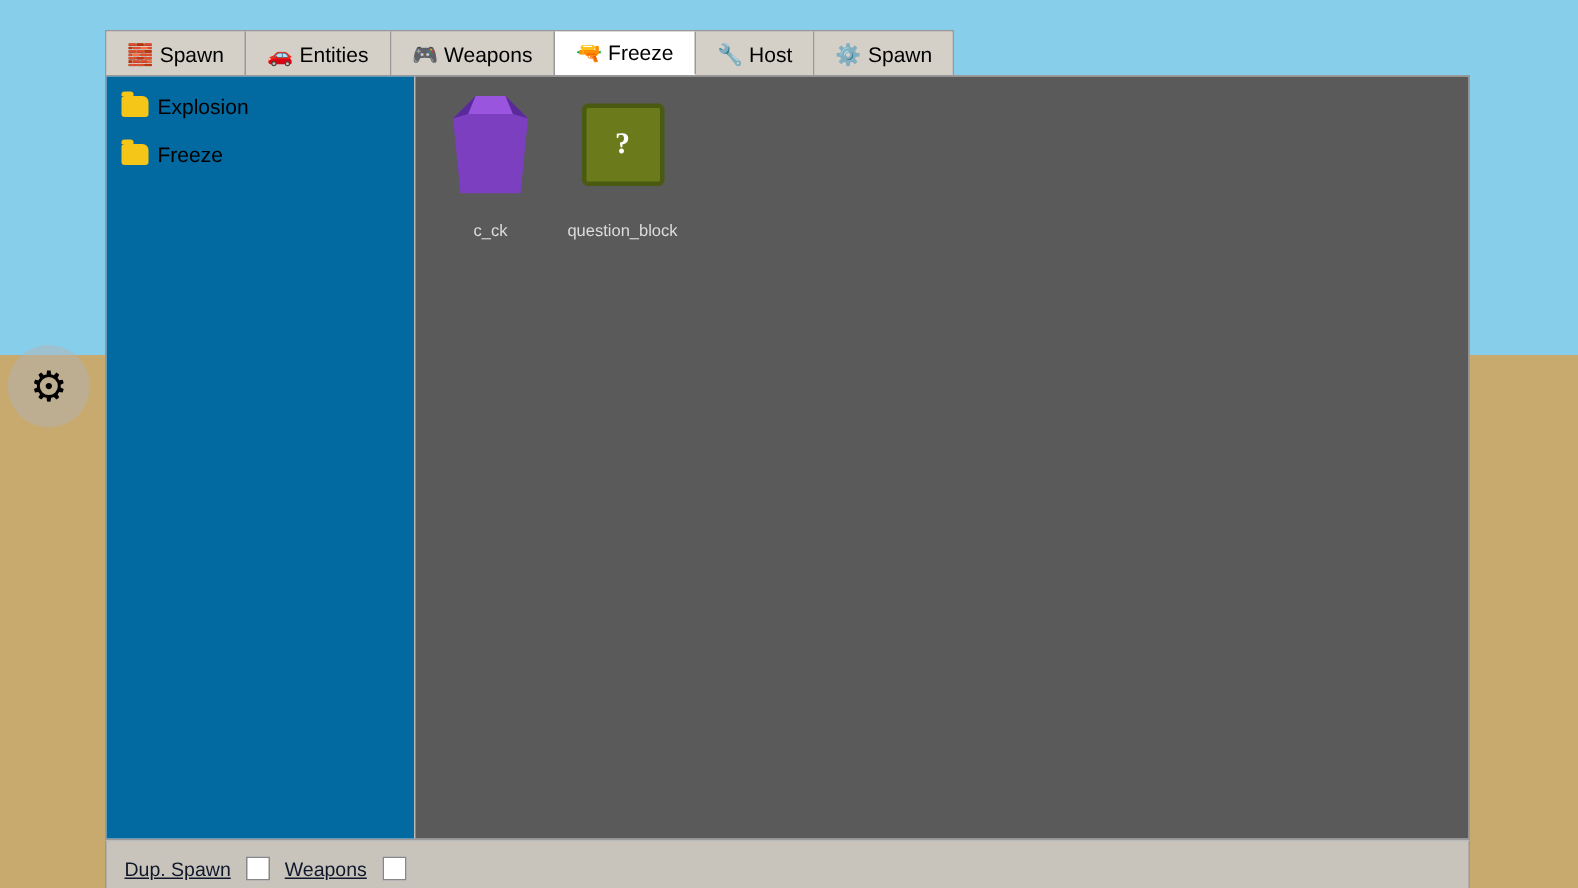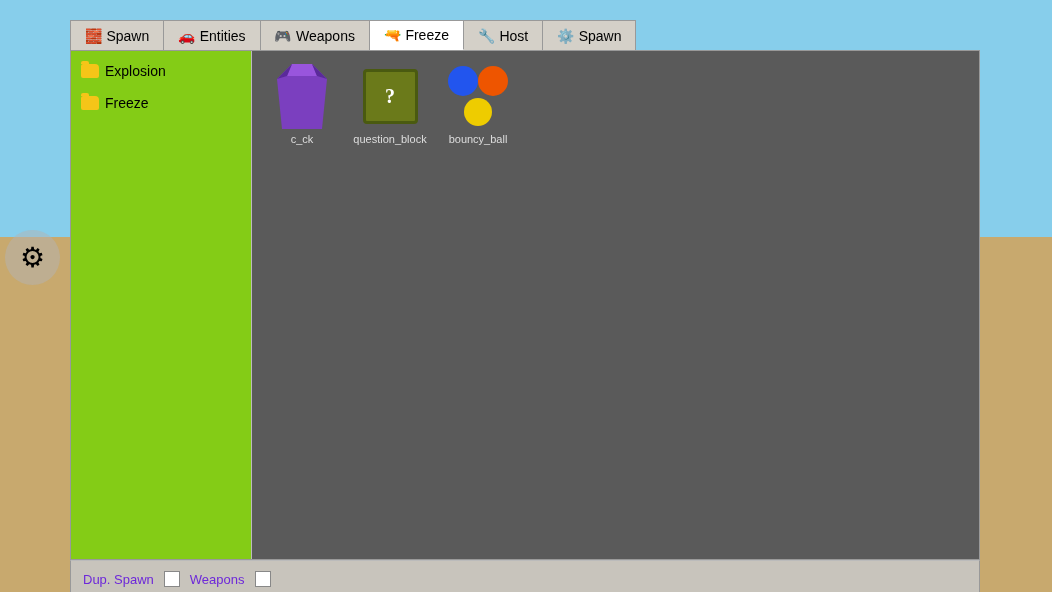--- a/index.html
+++ b/index.html
@@ -70,22 +70,22 @@
     .content-area {
       display: flex;
       flex-direction: row;
       background: #fff;
       border: 1px solid #999;
       height: 510px;
     }
 
     
     .sidebar {
-      width: 181px;
-      background: #84cc16;
+      width: 206px;
+      background: #0369a1;
       border-right: 1px solid #bbb;
       padding: 4px 0;
       flex-shrink: 0;
     }
 
     .sidebar-item {
       display: flex;
       align-items: center;
       gap: 6px;
       padding: 8px 10px;
@@ -145,21 +145,21 @@
       display: flex;
       align-items: center;
       justify-content: center;
       position: relative;
     }
 
     .item-label {
       font-size: 11px;
       color: #ddd;
       text-align: center;
-      margin-top: 2px;
+      margin-top: 17px;
       max-width: 75px;
       word-break: break-all;
     }
 
     
     .shape-qblock {
       width: 55px;
       height: 55px;
       background: #6b7a1a;
       border: 3px solid #4a5a10;
@@ -219,21 +219,22 @@
       border-top: 1px solid #bbb;
       height: 38px;
       display: flex;
       align-items: center;
       padding: 0 12px;
       gap: 10px;
     }
 
     .bottom-label {
       font-size: 13px;
-      color: #6d28d9;
+      color: #0f172a;
+      text-decoration: underline;
     }
 
     .checkbox {
       width: 16px;
       height: 16px;
       border: 1px solid #888;
       background: #fff;
       flex-shrink: 0;
     }
 
@@ -335,30 +336,20 @@
 
         <div class="item-cell">
           <div class="item-preview">
             <div class="shape-qblock">
               <span style="color:#fff;font-size:20px;font-weight:bold;font-family:serif;">?</span>
             </div>
           </div>
           <span class="item-label">question_block</span>
         </div>
 
-        <div class="item-cell">
-          <div class="item-preview">
-            <div class="shape-ball-container">
-              <div class="shape-ball-blue"></div>
-              <div class="shape-ball-orange"></div>
-              <div class="shape-ball-yellow"></div>
-            </div>
-          </div>
-          <span class="item-label">bouncy_ball</span>
-        </div>
 
       </div>
     </div>
   </div>
 
   <div class="bottom-bar">
     <span class="bottom-label">Dup. Spawn</span>
     <div class="checkbox"></div>
     <span class="bottom-label">Weapons</span>
     <div class="checkbox"></div>

